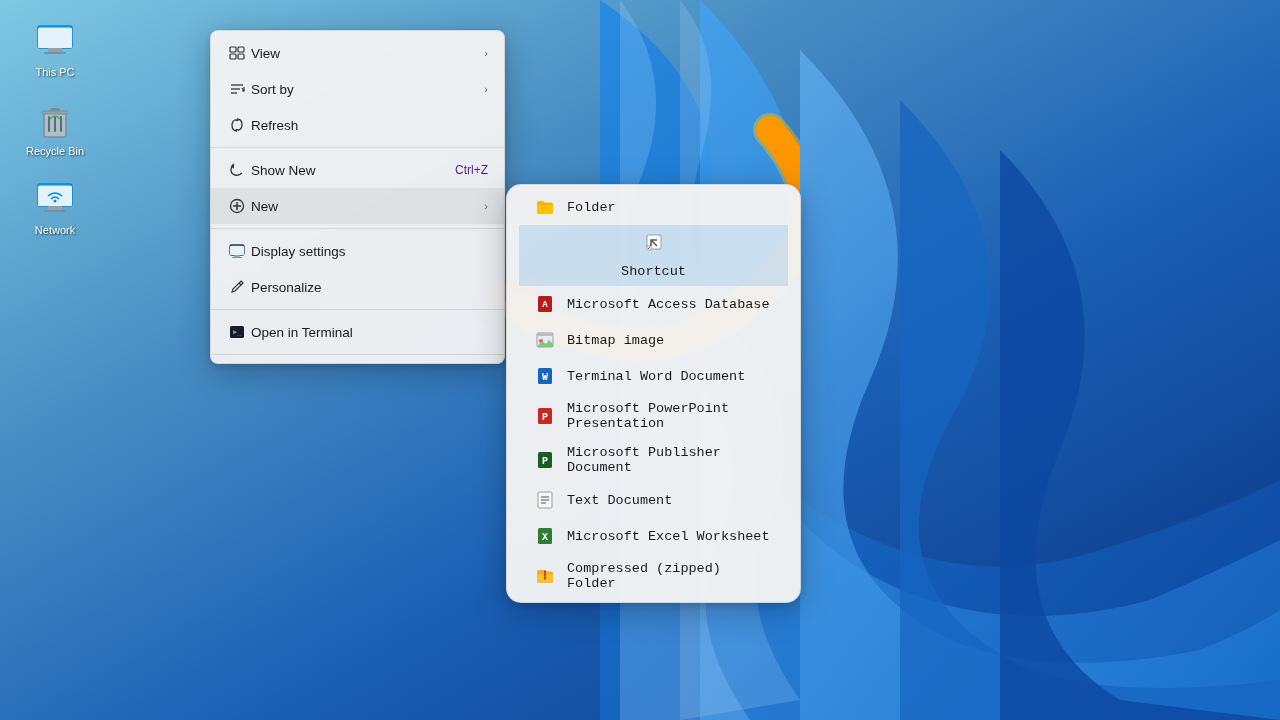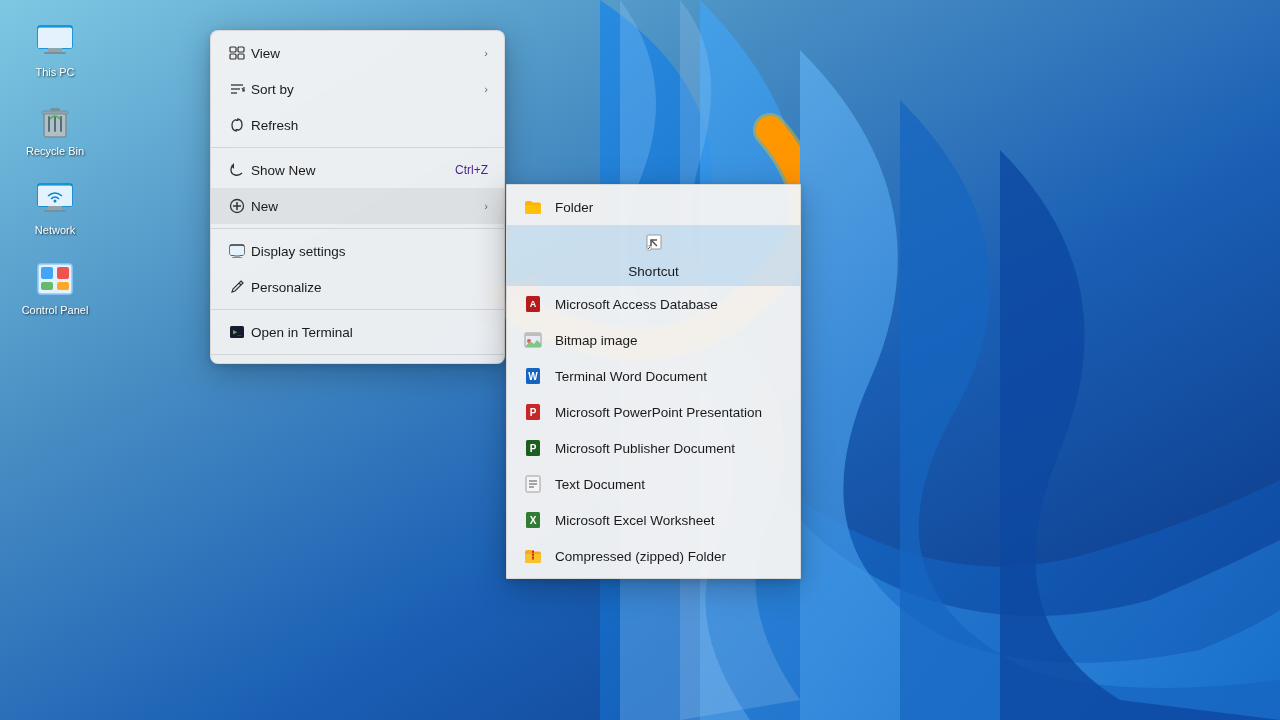--- a/index.html
+++ b/index.html
@@ -137,25 +137,26 @@
     }
 
     
     .submenu {
       position: absolute;
       top: -4px;
       left: 295px;
       width: 295px;
       background: rgba(243, 243, 243, 0.97);
       backdrop-filter: blur(20px);
-      border-radius: 1px;
+      border-radius: 15px;
       box-shadow: 0 8px 32px rgba(0,0,0,0.25), 0 2px 8px rgba(0,0,0,0.15);
-      padding: 4px 0;
+      padding: 4px 12px;
       z-index: 101;
       border: 1px solid rgba(200,200,200,0.6);
+      font-family: Liberation Mono, monospace;
     }
 
     .submenu-item {
       display: flex;
       align-items: center;
       padding: 7px 16px;
       cursor: pointer;
       min-height: 36px;
       gap: 12px;
     }
@@ -281,32 +282,20 @@
           <rect x="10" y="32" width="22" height="2" rx="1" fill="#78909c"></rect>
 
           <path d="M14 18 Q21 12 28 18" stroke="#0288d1" stroke-width="1.5" fill="none"></path>
           <path d="M17 21 Q21 17 25 21" stroke="#0288d1" stroke-width="1.5" fill="none"></path>
           <circle cx="21" cy="23" r="1.5" fill="#0288d1"></circle>
         </svg>
       </div>
       <span class="desktop-icon-label">Network</span>
     </div>
 
-    <div class="desktop-icon">
-      <div class="desktop-icon-img">
-        <svg width="42" height="42" viewBox="0 0 42 42">
-          <rect x="4" y="6" width="34" height="30" rx="3" fill="#e3f2fd" stroke="#90caf9" stroke-width="1.5"></rect>
-          <rect x="7" y="9" width="12" height="12" rx="2" fill="#42a5f5"></rect>
-          <rect x="23" y="9" width="12" height="12" rx="2" fill="#ef5350"></rect>
-          <rect x="7" y="24" width="12" height="8" rx="2" fill="#66bb6a"></rect>
-          <rect x="23" y="24" width="12" height="8" rx="2" fill="#ffa726"></rect>
-        </svg>
-      </div>
-      <span class="desktop-icon-label">Control Panel</span>
-    </div>
   </div>
 
   <div class="context-menu">
 
     <div class="menu-item">
       <span class="menu-item-icon">
         <svg width="16" height="16" viewBox="0 0 16 16">
           <rect x="1" y="2" width="6" height="5" rx="1" fill="none" stroke="#333" stroke-width="1.2"></rect>
           <rect x="9" y="2" width="6" height="5" rx="1" fill="none" stroke="#333" stroke-width="1.2"></rect>
           <rect x="1" y="9" width="6" height="5" rx="1" fill="none" stroke="#333" stroke-width="1.2"></rect>

